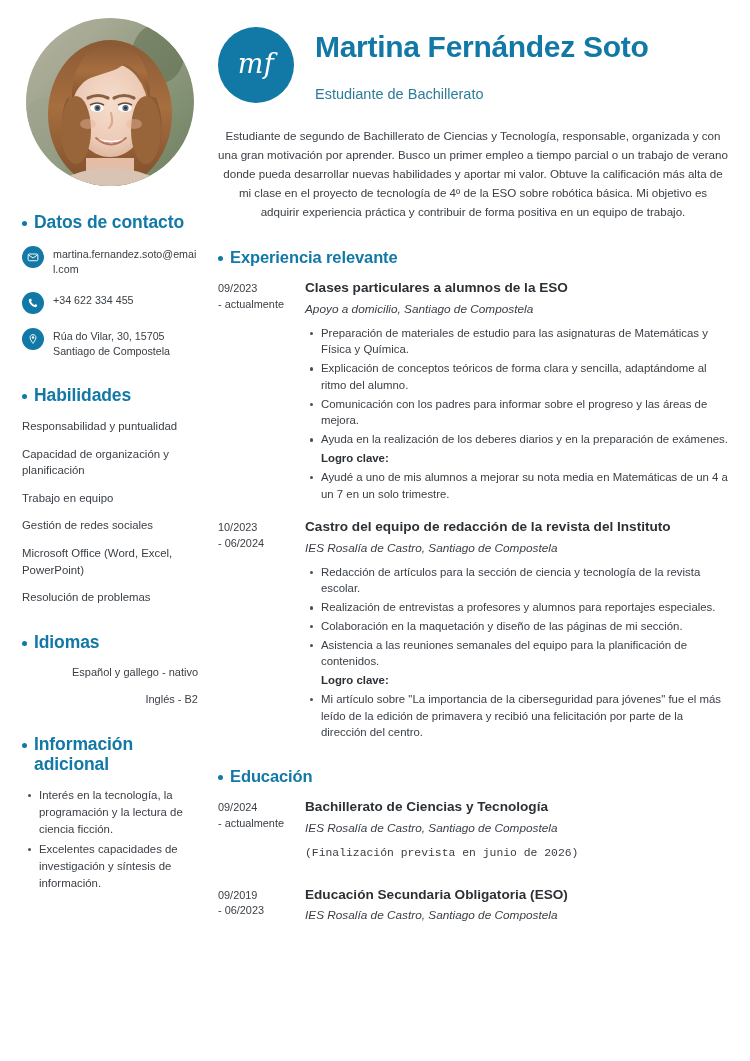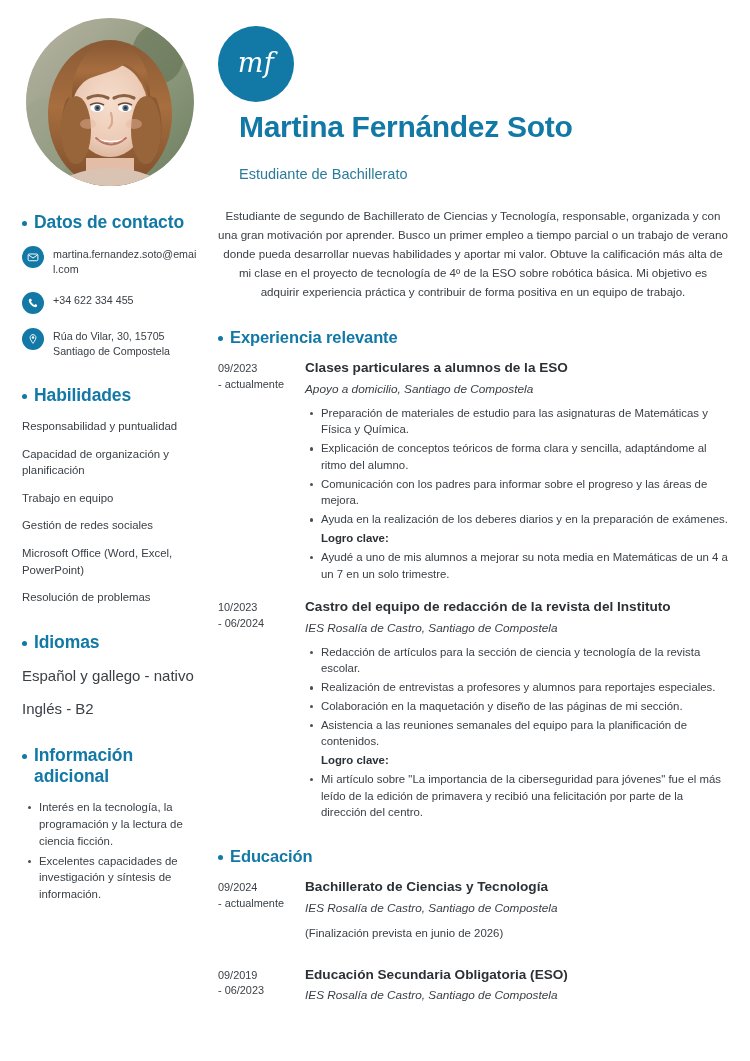--- a/index.html
+++ b/index.html
@@ -91,24 +91,25 @@
     padding-top: 2px;
   }
 
   .plain-item {
     font-size: 11.4px;
     line-height: 1.45;
     color: #3b4046;
     margin-bottom: 11px;
   }
   .lang-item {
-    font-size: 15px;
+    font-size: 11px;
     line-height: 1.45;
     color: #3b4046;
     margin-bottom: 11px;
+    text-align: right;
   }
   .add-list {
     margin: 2px 0 0 0;
     padding: 0 0 0 17px;
     list-style: none;
   }
   .add-list li {
     position: relative;
     font-size: 11.4px;
     line-height: 1.48;
@@ -128,22 +129,21 @@
 
   
   .col-right {
     width: 540px;
     flex: 0 0 540px;
     box-sizing: border-box;
     padding: 22px 22px 0 8px;
   }
   .header-row {
     display: flex;
-    align-items: flex-start;
-    flex-direction: column;
+    align-items: flex-end;
   }
   .monogram {
     width: 76px;
     height: 76px;
     border-radius: 50%;
     background: #1278a6;
     flex: 0 0 76px;
     display: flex;
     align-items: center;
     justify-content: center;
@@ -213,20 +213,21 @@
     font-style: italic;
     color: #3b4046;
     margin-top: 5px;
     line-height: 1.35;
   }
   .entry-note {
     font-size: 11.4px;
     color: #3b4046;
     margin-top: 9px;
     line-height: 1.4;
+    font-family: Liberation Mono, monospace;
   }
   .b-list {
     margin: 7px 0 0 0;
     padding: 0 0 0 16px;
     list-style: none;
   }
   .b-list li {
     position: relative;
     font-size: 11.4px;
     line-height: 1.47;

